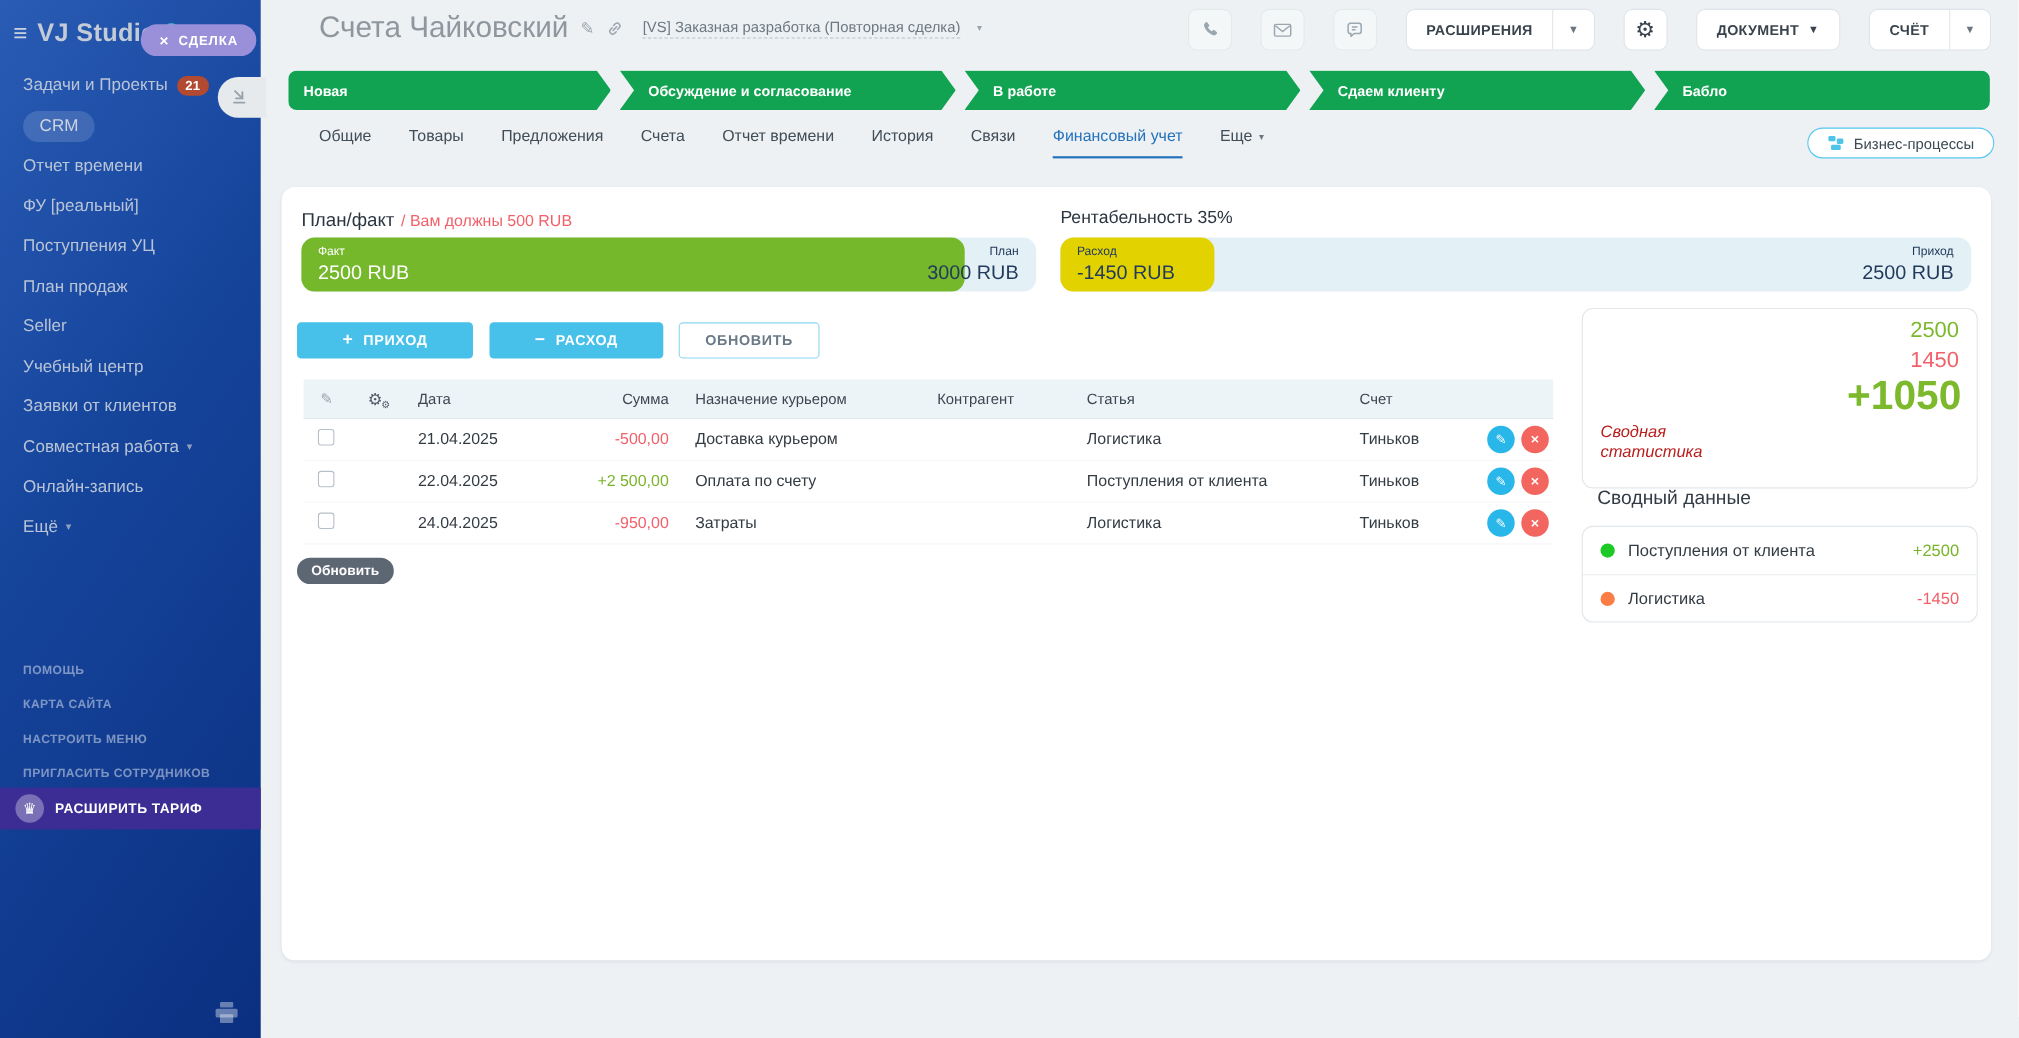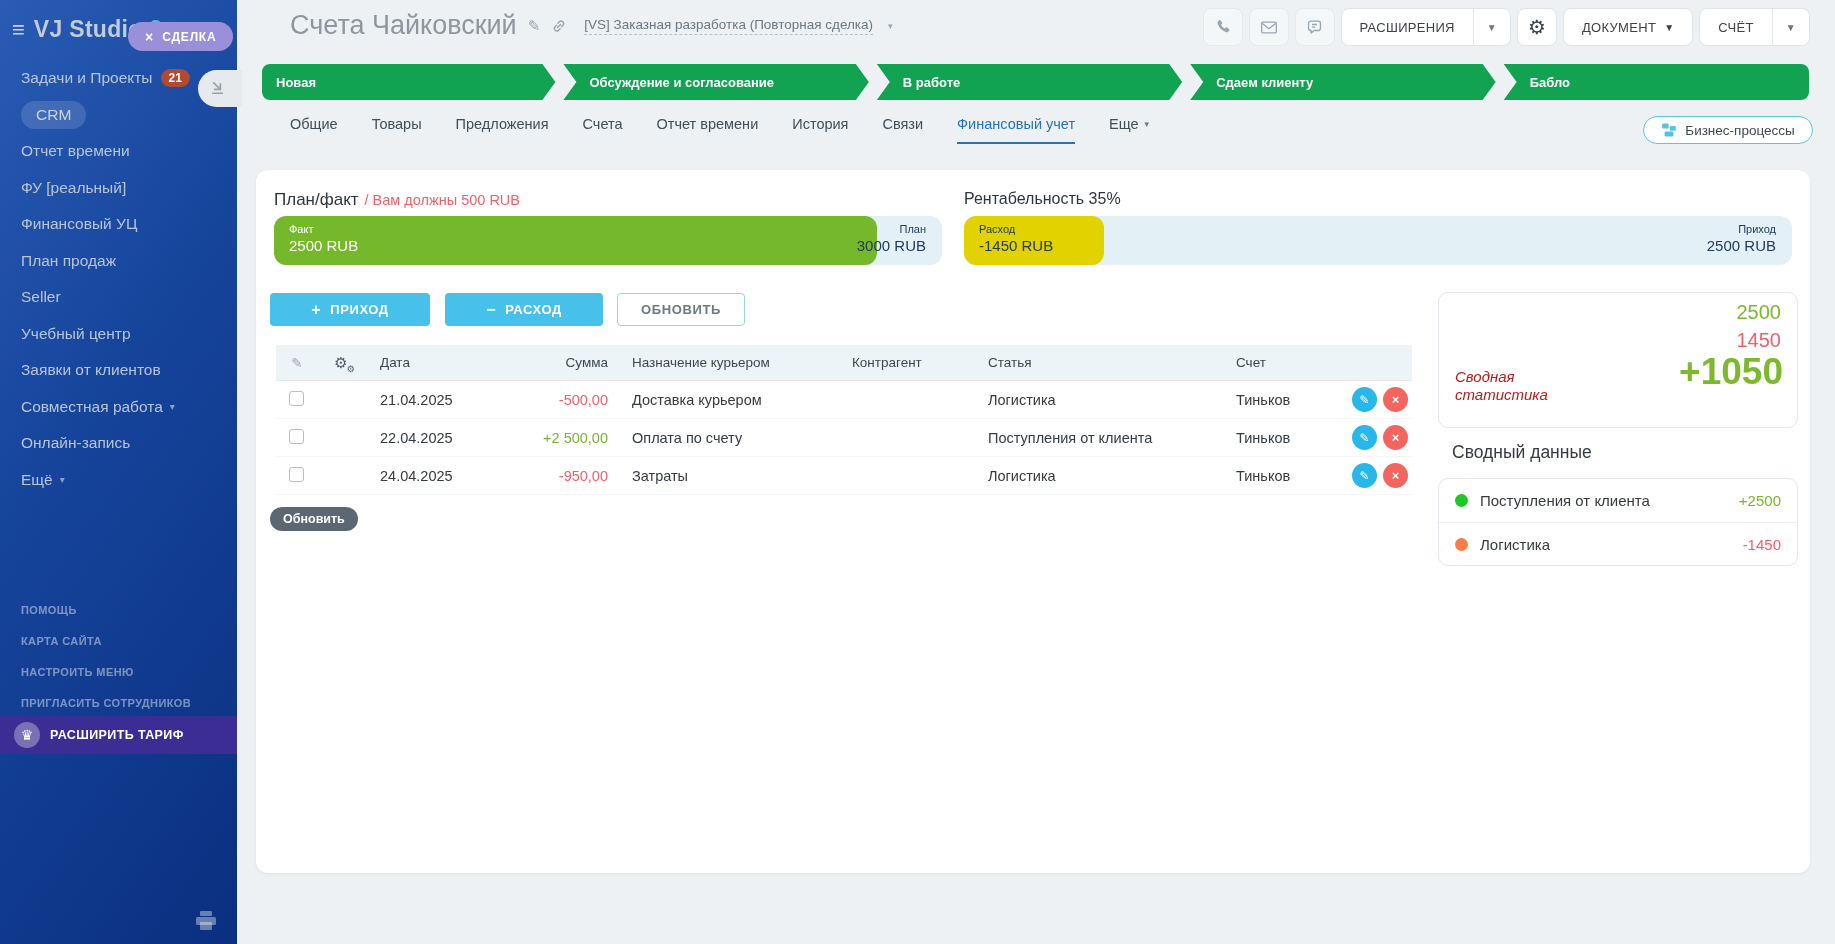--- a/index.html
+++ b/index.html
@@ -40,21 +40,21 @@
   .collapse-handle { position:absolute; left:198px; top:70px; width:44px; height:37px; z-index:5;
     background:#e7eaed; border-radius:19px 0 0 19px; display:flex; align-items:center; padding-left:10px; cursor:pointer; color:#98a2ab; }
 
   
   .title-row { position:absolute; left:290px; top:10px; display:flex; align-items:center; gap:11px; z-index:1; }
   .deal-title { font-size:27px; font-weight:400; color:#8f969d; white-space:nowrap; }
   .title-icon { color:#9aa4ad; font-size:15px; cursor:pointer; }
   .breadcrumb { font-size:13.5px; color:#6c7883; border-bottom:1px dashed #b6c1ca; padding-bottom:2px; margin-left:6px; cursor:pointer; white-space:nowrap; }
   .bc-chev { font-size:9px; color:#9aa4ad; margin-left:4px; cursor:pointer; }
 
-  .toolbar { position:absolute; right:25px; top:8px; display:flex; align-items:center; gap:6px; height:38px; z-index:1; }
+  .toolbar { position:absolute; right:25px; top:8px; display:flex; align-items:center; gap:26px; height:38px; z-index:1;font-weight:bold; }
   .tb-icon-btn { width:40px; height:38px; border:1px solid #e4e9ec; background:#f4f7f8; border-radius:8px;
     display:flex; align-items:center; justify-content:center; color:#9aa6b0; cursor:pointer; }
   .tb-btn { height:38px; background:#fff; border:1px solid #dfe4e8; border-radius:8px; display:flex; align-items:center;
     color:#39434d; font-size:13px; letter-spacing:.3px; cursor:pointer; }
   .tb-btn .seg { padding:0 18px; display:flex; align-items:center; gap:8px; height:100%; }
   .tb-btn .split { border-left:1px solid #e3e7ea; padding:0 13px; height:100%; display:flex; align-items:center; color:#6b7680; font-size:10px; }
   .tb-btn .chev-inline { font-size:10px; color:#39434d; }
   .gear-btn { width:40px; height:38px; background:#fff; border:1px solid #dfe4e8; border-radius:8px;
     display:flex; align-items:center; justify-content:center; font-size:20px; color:#39434d; cursor:pointer; }
 
@@ -83,21 +83,21 @@
   .profit-title { position:absolute; left:708px; top:20px; font-size:16px; color:#2c3640; }
 
   .bar { position:absolute; top:46px; height:49px; background:#e3f0f6; border-radius:12px; }
   .bar-left { left:18px; width:668px; }
   .bar-right { left:708px; width:828px; }
   .bar-fill { position:absolute; left:0; top:0; height:49px; border-radius:12px; }
   .fill-fact { width:603px; background:#76b82b; }
   .fill-exp { width:140px; background:#e2d200; }
   .bar-lbl { position:absolute; top:7px; line-height:1.25; }
   .bar-lbl .s { font-size:11px; display:block; }
-  .bar-lbl .v { font-size:15px; display:block;text-align:right; }
+  .bar-lbl .v { font-size:18px; display:block;text-align:right; }
   .lbl-left { left:15px; color:#fff; }
   .lbl-left-navy { left:15px; color:#223a5c; }
   .lbl-right { right:16px; text-align:right; color:#223a5c; }
 
   .actions { position:absolute; left:14px; top:123px; display:flex; align-items:center; }
   .btn-cyan { height:33px; background:#47c1ea; border:none; border-radius:4px; color:#fff; font-size:13px; font-weight:bold;
     letter-spacing:.6px; display:flex; align-items:center; justify-content:center; gap:9px; cursor:pointer;
     font-family:inherit; }
   .btn-cyan .sign { font-size:16px; font-weight:bold; }
   .btn-income { width:160px; }
@@ -124,21 +124,21 @@
   .row-check { width:15px; height:15px; appearance:none; -webkit-appearance:none; border:1.5px solid #b6bfc8; border-radius:3px; background:#fff; cursor:pointer; margin-left:13px; }
   .c-actions { display:flex; justify-content:flex-end; gap:6px; padding-right:4px; }
   .act { width:25px; height:25px; border-radius:50%; display:flex; align-items:center; justify-content:center; color:#fff; cursor:pointer; }
   .act-edit { background:#29b7ea; font-size:12px; }
   .act-del { background:#f3655f; font-size:13px; font-weight:bold; }
 
   .refresh-badge { position:absolute; left:14px; top:337px; height:24px; background:#5d6773; border-radius:12px;
     color:#fff; font-size:12.5px; font-weight:bold; display:flex; align-items:center; padding:0 13px; cursor:pointer; }
 
   
-  .sum-box { position:absolute; left:1182px; top:122px; width:360px; height:136px; border:1px solid #e2e7eb; border-radius:10px; background:#fff; }
+  .sum-box { position:absolute; left:1182px; top:110px; width:360px; height:164px; border:1px solid #e2e7eb; border-radius:10px; background:#fff; }
   .sum-income { position:absolute; right:16px; top:8px; font-size:20px; color:#7cb92c; }
   .sum-expense { position:absolute; right:16px; top:36px; font-size:20px; color:#f2606a; }
   .sum-total { position:absolute; right:14px; top:58px; font-size:37px; font-weight:800; color:#7cb92c; }
   .sum-label { position:absolute; left:16px; bottom:22px; width:100px; font-size:15px; font-style:italic; color:#b91c1c; line-height:1.25; }
 
   .bd-title { position:absolute; left:1196px; top:272px; font-size:17.5px; color:#333c45; }
   .bd-box { position:absolute; left:1182px; top:308px; width:360px; border:1px solid #e2e7eb; border-radius:10px; background:#fff; }
   .bd-row { height:43px; display:flex; align-items:center; padding:0 16px; gap:12px; }
   .bd-row + .bd-row { border-top:1px solid #eceff2; }
   .dot { width:13px; height:13px; border-radius:50%; flex:none; }
@@ -167,21 +167,21 @@
     <li>
         <span class="pill">CRM</span>
       </li>
     <li>
         <span>Отчет времени</span>
       </li>
     <li>
         <span>ФУ [реальный]</span>
       </li>
     <li>
-        <span>Финансовый УЦ</span>
+        <span>Поступления УЦ</span>
       </li>
     <li>
         <span>План продаж</span>
       </li>
     <li>
         <span>Seller</span>
       </li>
     <li>
         <span>Учебный центр</span>
       </li>

